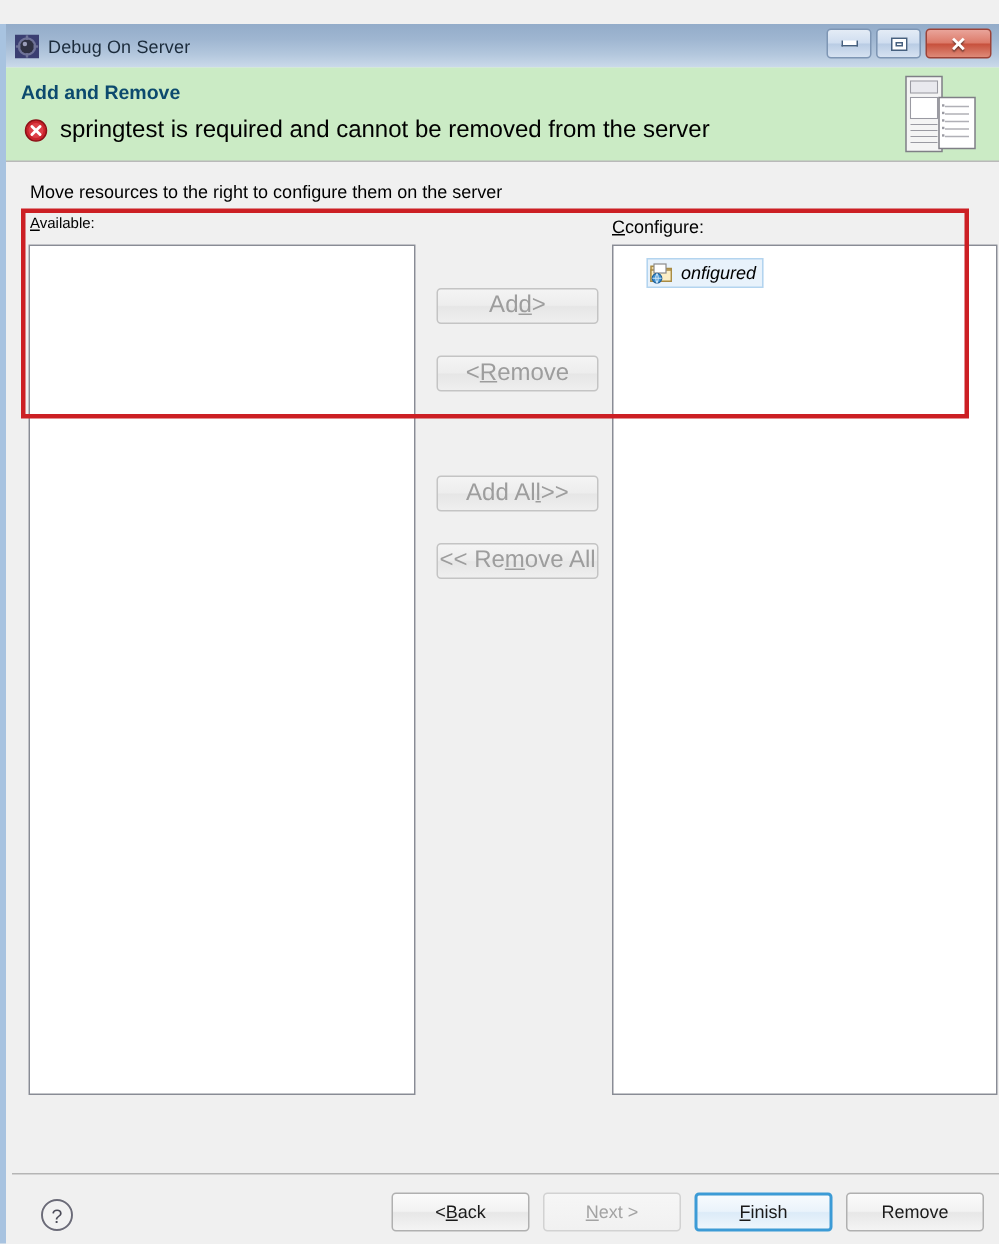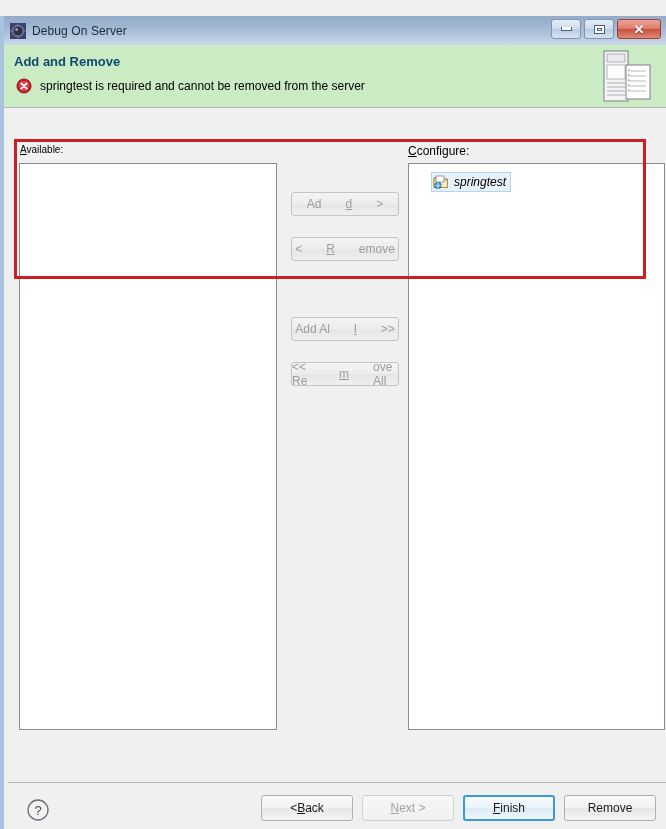--- a/index.html
+++ b/index.html
@@ -125,21 +125,21 @@
     top: 33px;
     display: flex;
     align-items: center;
   }
   .err-icon {
     width: 16px; height: 16px;
     margin-right: 8px;
     flex: 0 0 auto;
   }
   .banner-msg {
-    font-size: 12px;
+    font-size: 16px;
     color: #000;
     white-space: nowrap;
     text-align: center;
   }
   .banner-art {
     position: absolute;
     right: 10px;
     top: 4px;
     width: 60px;
     height: 58px;
@@ -223,26 +223,25 @@
   .mid-btn {
     position: absolute;
     left: 283px;
     width: 108px;
     height: 24px;
     box-sizing: border-box;
     border: 1px solid #c4c4c4;
     border-radius: 3px;
     background: linear-gradient(to bottom, #f4f4f4 0%, #ededed 48%, #e6e6e6 52%, #efefef 100%);
     color: #9d9d9d;
-    font-size: 12px;
+    font-size: 16px;
     display: flex;
     align-items: center;
     justify-content: center;
     font-family: "Liberation Sans", sans-serif;
-    gap: 24px;
   }
   .mid-btn.b1 { top: 83px; }
   .mid-btn.b2 { top: 128px; }
   .mid-btn.b3 { top: 208px; }
   .mid-btn.b4 { top: 253px; }
 
   
   .footer {
     position: absolute;
     left: 4px; right: 0;
@@ -376,39 +375,40 @@
           <rect x="32" y="30.5" width="1.6" height="1.6"></rect>
           <rect x="32" y="35.5" width="1.6" height="1.6"></rect>
           <rect x="32" y="40.5" width="1.6" height="1.6"></rect>
         </g>
       </svg>
     </span>
   </div>
 
   <div class="content">
 
+    <div class="instruction">Move resources to the right to configure them on the server</div>
 
     <div class="label-available"><u class="mn">A</u><span>vailable:</span></div>
 
     <div class="label-configured"><u class="mn">C</u><span>configure:</span></div>
 
     <div class="listbox available"></div>
 
     <div class="listbox configured">
       <div class="list-item">
         <span class="item-icon">
           <svg width="16" height="16" viewBox="0 0 16 16">
             <path d="M1 3.5 L6 3.5 L7.3 5 L14.5 5 L14.5 13.5 L1 13.5 Z" fill="#f3d99a" stroke="#a98b43" stroke-width="1"></path>
             <path d="M1 6 L14.5 6 L14.5 13.5 L1 13.5 Z" fill="#fbeec6" stroke="#a98b43" stroke-width="0.9"></path>
             <rect x="3" y="2" width="8" height="6" fill="#ffffff" stroke="#8b8b8b" stroke-width="0.8"></rect>
             <circle cx="5" cy="11.5" r="3.2" fill="#3c8fd0" stroke="#1f5f96" stroke-width="0.8"></circle>
             <path d="M1.9 11.5 H8.1 M5 8.4 Q6.7 11.5 5 14.6 Q3.3 11.5 5 8.4" stroke="#cfe6f7" stroke-width="0.7" fill="none"></path>
           </svg>
         </span>
-        <span class="item-label">springtest</span>
+        <span class="item-label">onfigured</span>
       </div>
     </div>
 
     <div class="mid-btn b1">
         <span>Ad</span>
         <u class="mn">d</u>
         <span> &gt;</span>
       </div>
 
     <div class="mid-btn b2">

